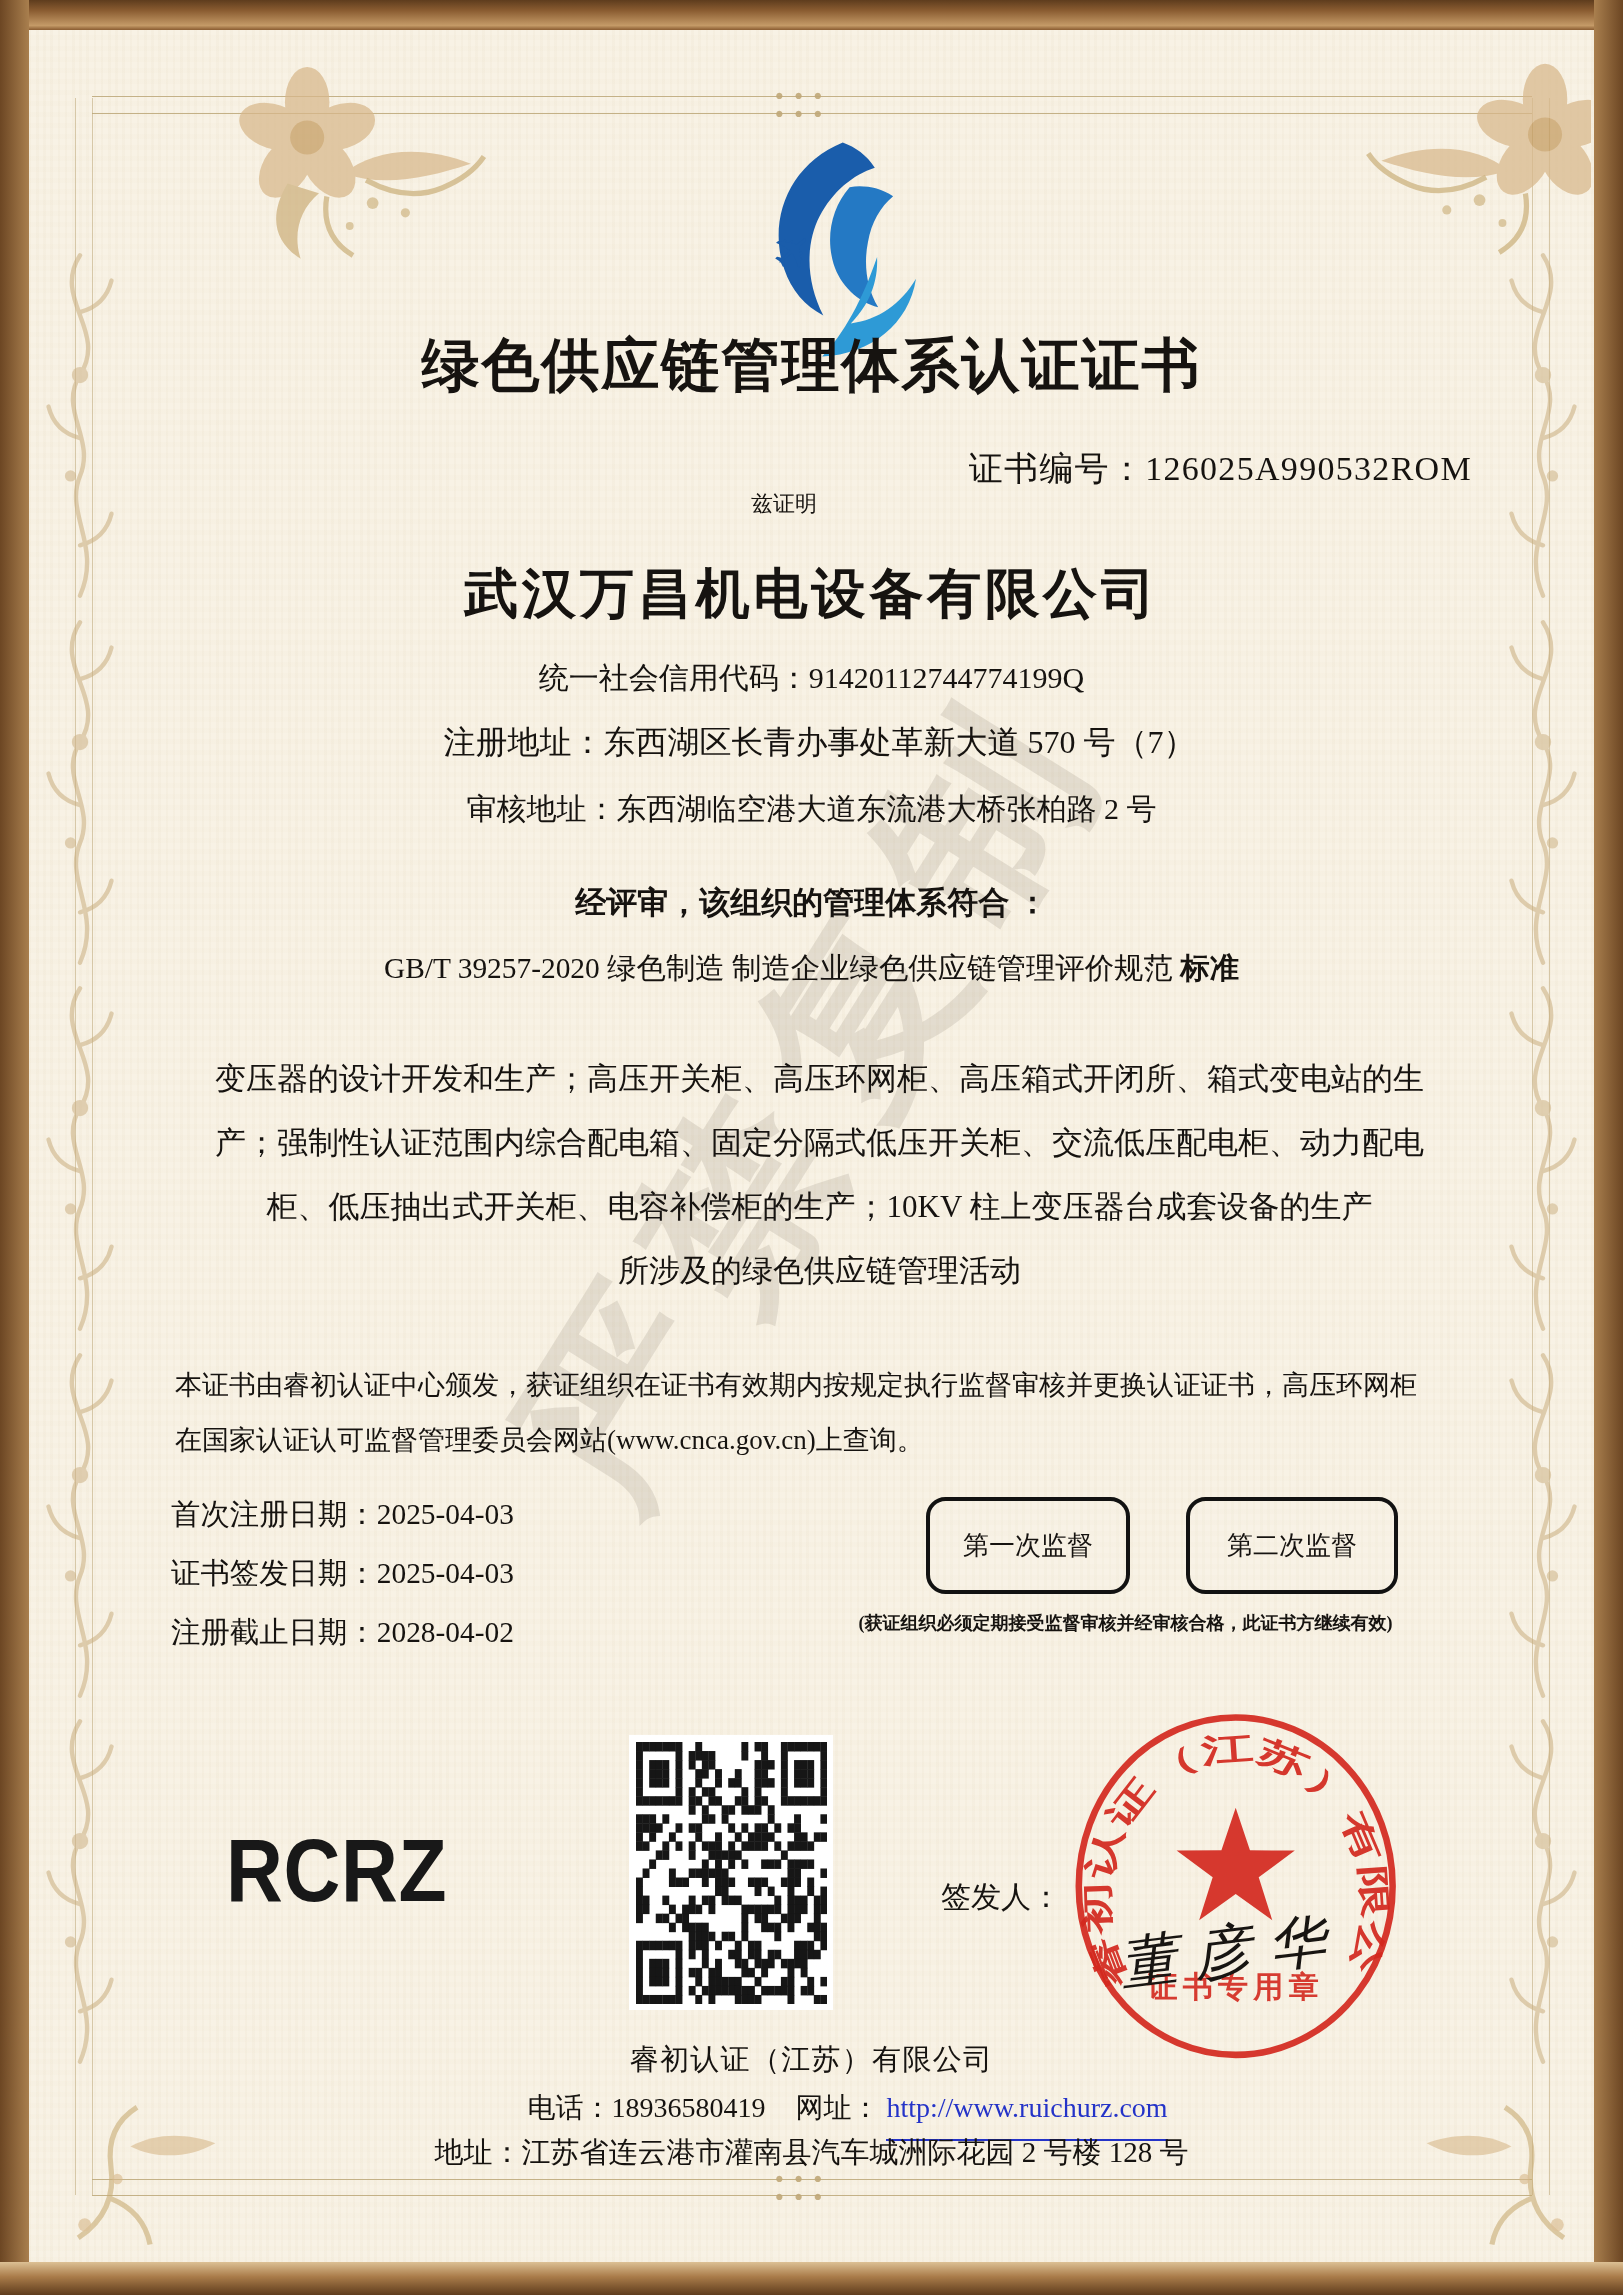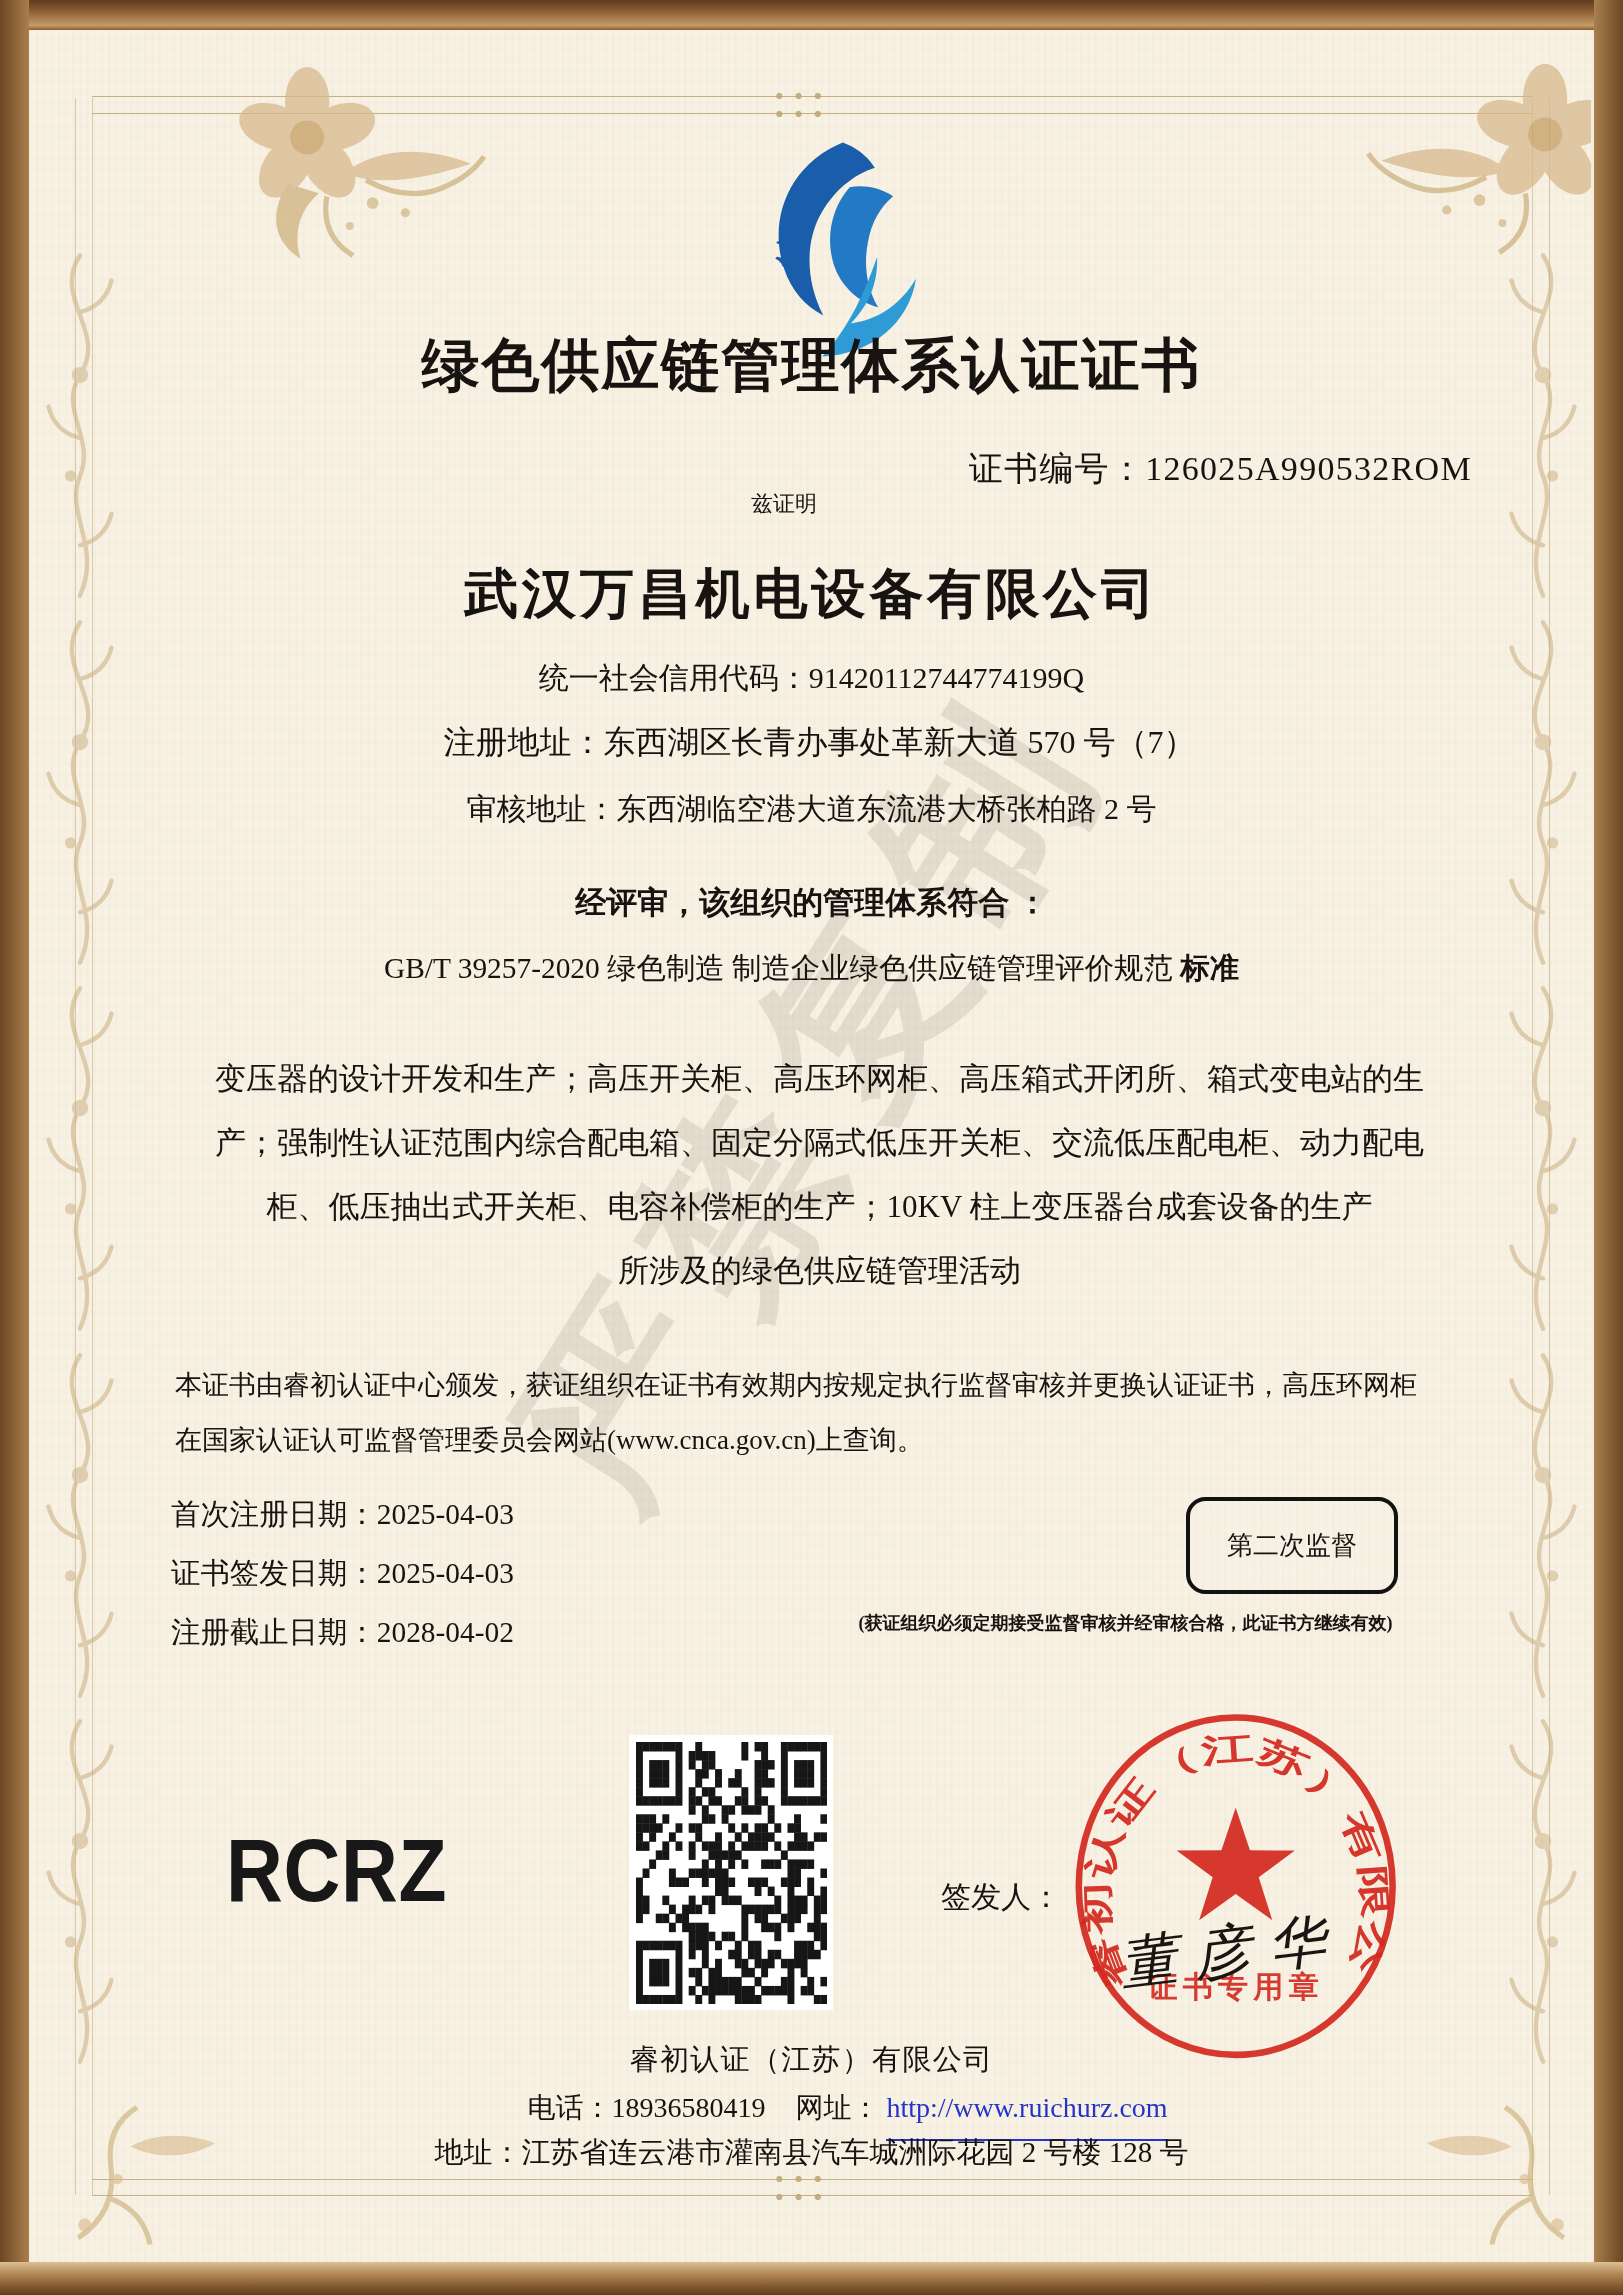--- a/index.html
+++ b/index.html
@@ -299,20 +299,23 @@
     <div>本证书由睿初认证中心颁发，获证组织在证书有效期内按规定执行监督审核并更换认证证书，高压环网柜</div>
     <div>在国家认证认可监督管理委员会网站(www.cnca.gov.cn)上查询。</div>
   </div>
 
   <div class="abs dates">
     <div>首次注册日期：2025-04-03</div>
     <div>证书签发日期：2025-04-03</div>
     <div>注册截止日期：2028-04-02</div>
   </div>
 
+  <div class="abs svbox svbox1">
+    <span>第一次监督</span>
+  </div>
   <div class="abs svbox svbox2">
     <span>第二次监督</span>
   </div>
   <div class="abs svnote">(获证组织必须定期接受监督审核并经审核合格，此证书方继续有效)</div>
 
   <div class="abs rcrz">RCRZ</div>
   <div class="abs qr"><svg viewBox="0 0 29 29" width="100%" height="100%" preserveAspectRatio="none">
         <g fill="#161616">
           <rect x="0" y="0" width="1.05" height="1.05"></rect>
           <rect x="1" y="0" width="1.05" height="1.05"></rect>

